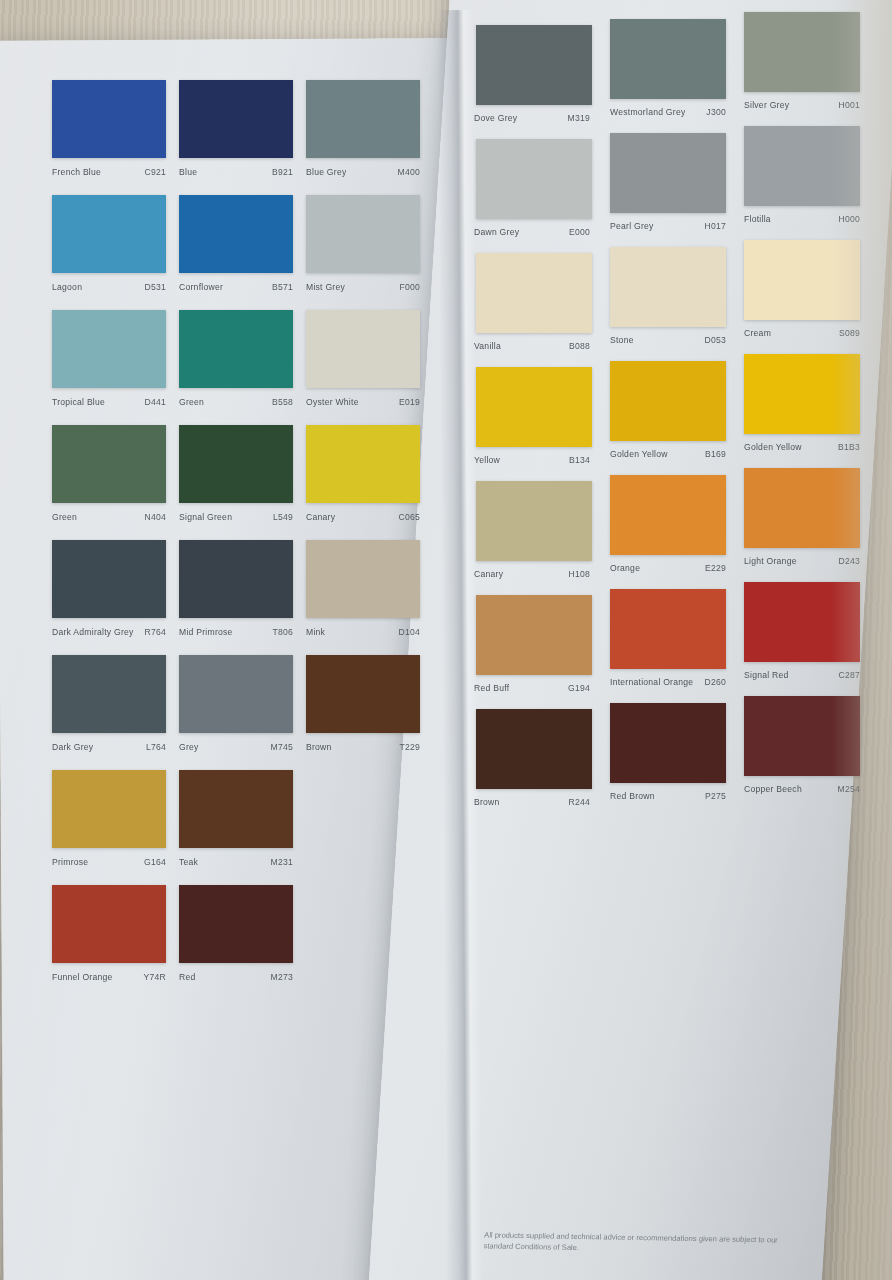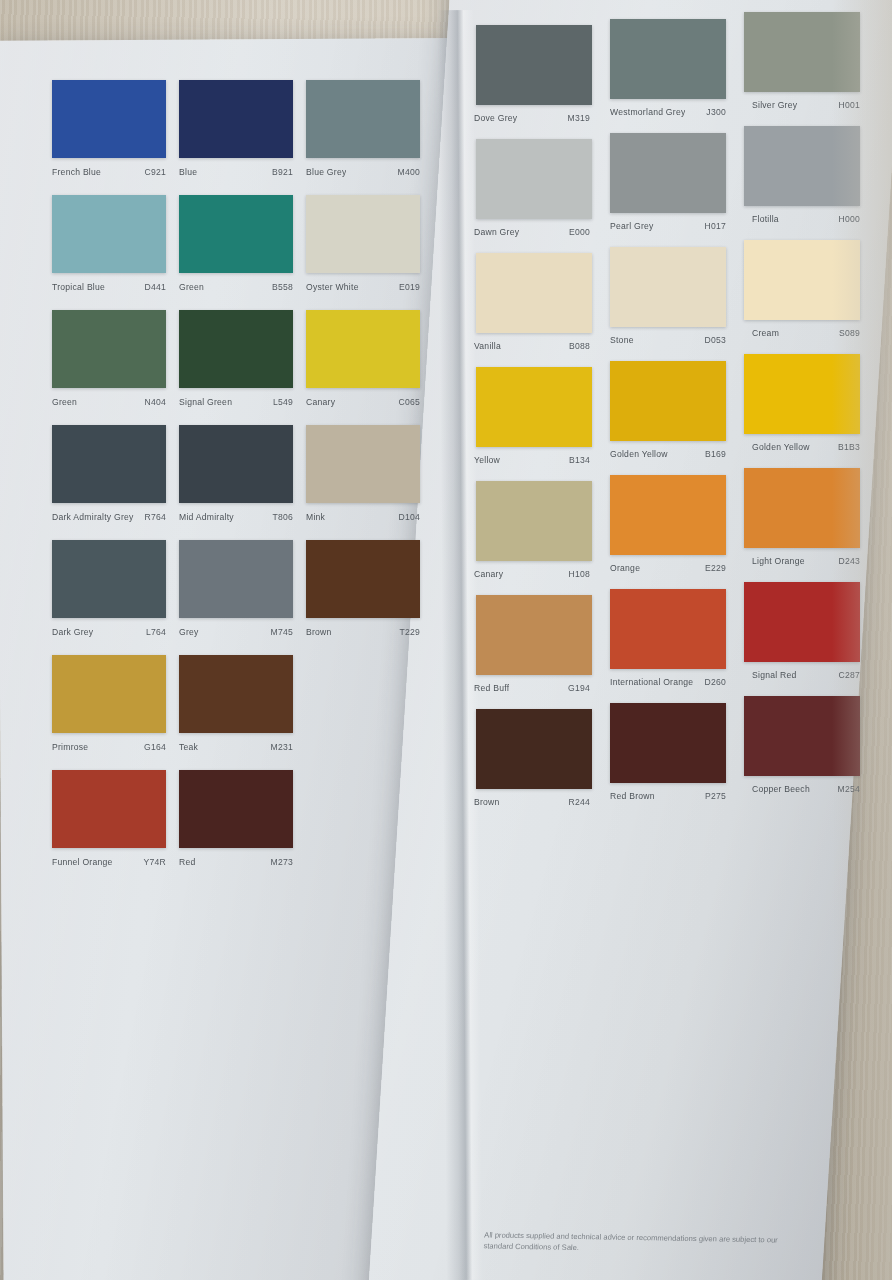--- a/index.html
+++ b/index.html
@@ -84,21 +84,21 @@
     margin-top:9px;
     font-size:8.6px;letter-spacing:.25px;color:#4d5358;
     white-space:nowrap;
   }
   .cname{overflow:hidden;text-overflow:clip;}
   .ccode{margin-left:4px;color:#545a60;}
 
   
   #grid-right .cell:nth-child(1) .caption{transform:translateY(8px) translateX(-2px);text-align:center;}
   #grid-right .cell:nth-child(2) .caption{transform:translateY(2px);}
-  #grid-right .cell:nth-child(3) .caption{transform:translateY(-5px);margin-left:8px;}
+  #grid-right .cell:nth-child(3) .caption{transform:translateY(-5px);}
   #grid-right .cell:nth-child(1) .chip{transform:translateY(9px);}
   #grid-right .cell:nth-child(2) .chip{transform:translateY(3px);}
   #grid-right .cell:nth-child(3) .chip{transform:translateY(-4px);}
   #grid-right .caption{justify-content:flex-start;}
   #grid-right .ccode{margin-left:auto;padding-left:6px;}
 
   
   #legal{
     position:absolute;left:484px;top:1232px;width:300px;
     font-size:7.6px;line-height:11px;color:#6a7076;
@@ -149,20 +149,43 @@
         <div class="cell">
           <div class="chip" style="background: rgb(110, 130, 134);"></div>
           <div class="caption">
             <span class="cname">Blue Grey</span>
             <span class="ccode">M400</span>
           </div>
         </div>
       </div>
       <div class="row">
         <div class="cell">
+          <div class="chip" style="background: rgb(64, 149, 191);"></div>
+          <div class="caption">
+            <span class="cname">Lagoon</span>
+            <span class="ccode">D531</span>
+          </div>
+        </div>
+        <div class="cell">
+          <div class="chip" style="background: rgb(29, 104, 168);"></div>
+          <div class="caption">
+            <span class="cname">Cornflower</span>
+            <span class="ccode">B571</span>
+          </div>
+        </div>
+        <div class="cell">
+          <div class="chip" style="background: rgb(180, 188, 190);"></div>
+          <div class="caption">
+            <span class="cname">Mist Grey</span>
+            <span class="ccode">F000</span>
+          </div>
+        </div>
+      </div>
+      <div class="row">
+        <div class="cell">
           <div class="chip" style="background: rgb(127, 176, 184);"></div>
           <div class="caption">
             <span class="cname">Tropical Blue</span>
             <span class="ccode">D441</span>
           </div>
         </div>
         <div class="cell">
           <div class="chip" style="background: rgb(31, 127, 115);"></div>
           <div class="caption">
             <span class="cname">Green</span>
@@ -204,21 +227,21 @@
         <div class="cell">
           <div class="chip" style="background: rgb(62, 74, 82);"></div>
           <div class="caption">
             <span class="cname">Dark Admiralty Grey</span>
             <span class="ccode">R764</span>
           </div>
         </div>
         <div class="cell">
           <div class="chip" style="background: rgb(57, 66, 74);"></div>
           <div class="caption">
-            <span class="cname">Mid Admiralty</span>
+            <span class="cname">Mid Primrose</span>
             <span class="ccode">T806</span>
           </div>
         </div>
         <div class="cell">
           <div class="chip" style="background: rgb(189, 179, 159);"></div>
           <div class="caption">
             <span class="cname">Mink</span>
             <span class="ccode">D104</span>
           </div>
         </div>

